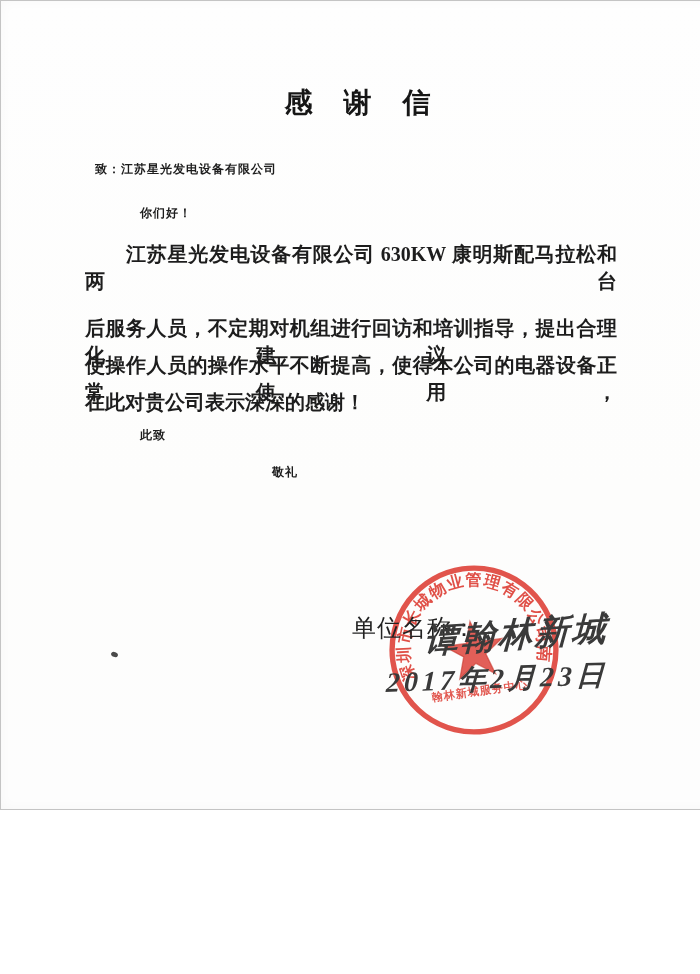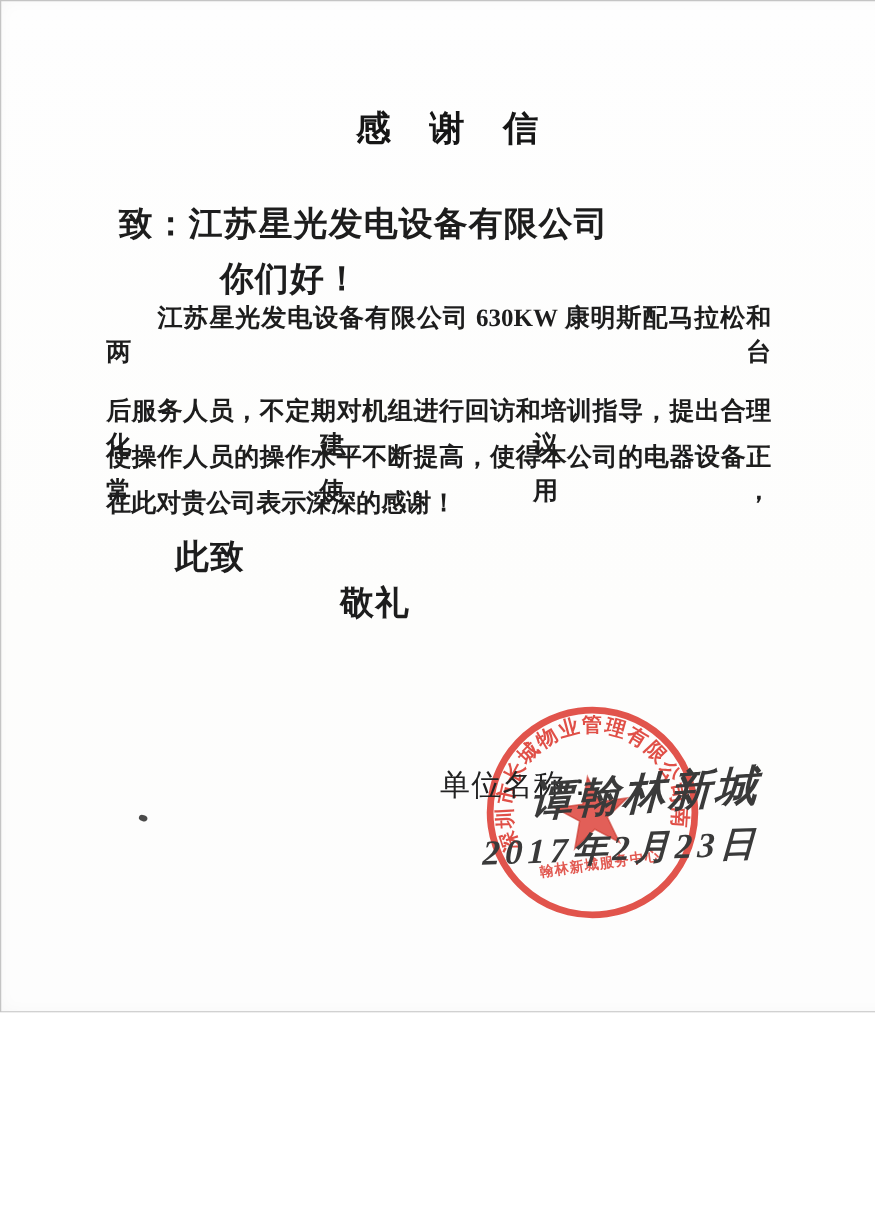--- a/index.html
+++ b/index.html
@@ -15,28 +15,28 @@
   }
   .title{
     position:absolute;top:84px;left:0;right:0;
     text-align:center;
     font-size:28px;font-weight:700;
     letter-spacing:12px;
     color:#161616;
   }
   .text-line{
     position:absolute;
-    font-size:27px;
+    font-size:12px;
     font-weight:600;
     letter-spacing:1px;
     white-space:nowrap;
     color:#1d1d1d;
   }
   .recipient{left:95px;top:161px;}
-  .greeting{left:140px;top:205px;margin-left:36px;}
+  .greeting{left:140px;top:205px;}
   .body-line{
     position:absolute;
     left:85px;width:532px;
     font-size:20px;font-weight:600;
     text-align:justify;text-align-last:justify;
     color:#1d1d1d;
   }
   .bl0{top:241px;text-indent:2.05em;}
   .bl1{top:278px;}
   .bl2{top:315px;}

